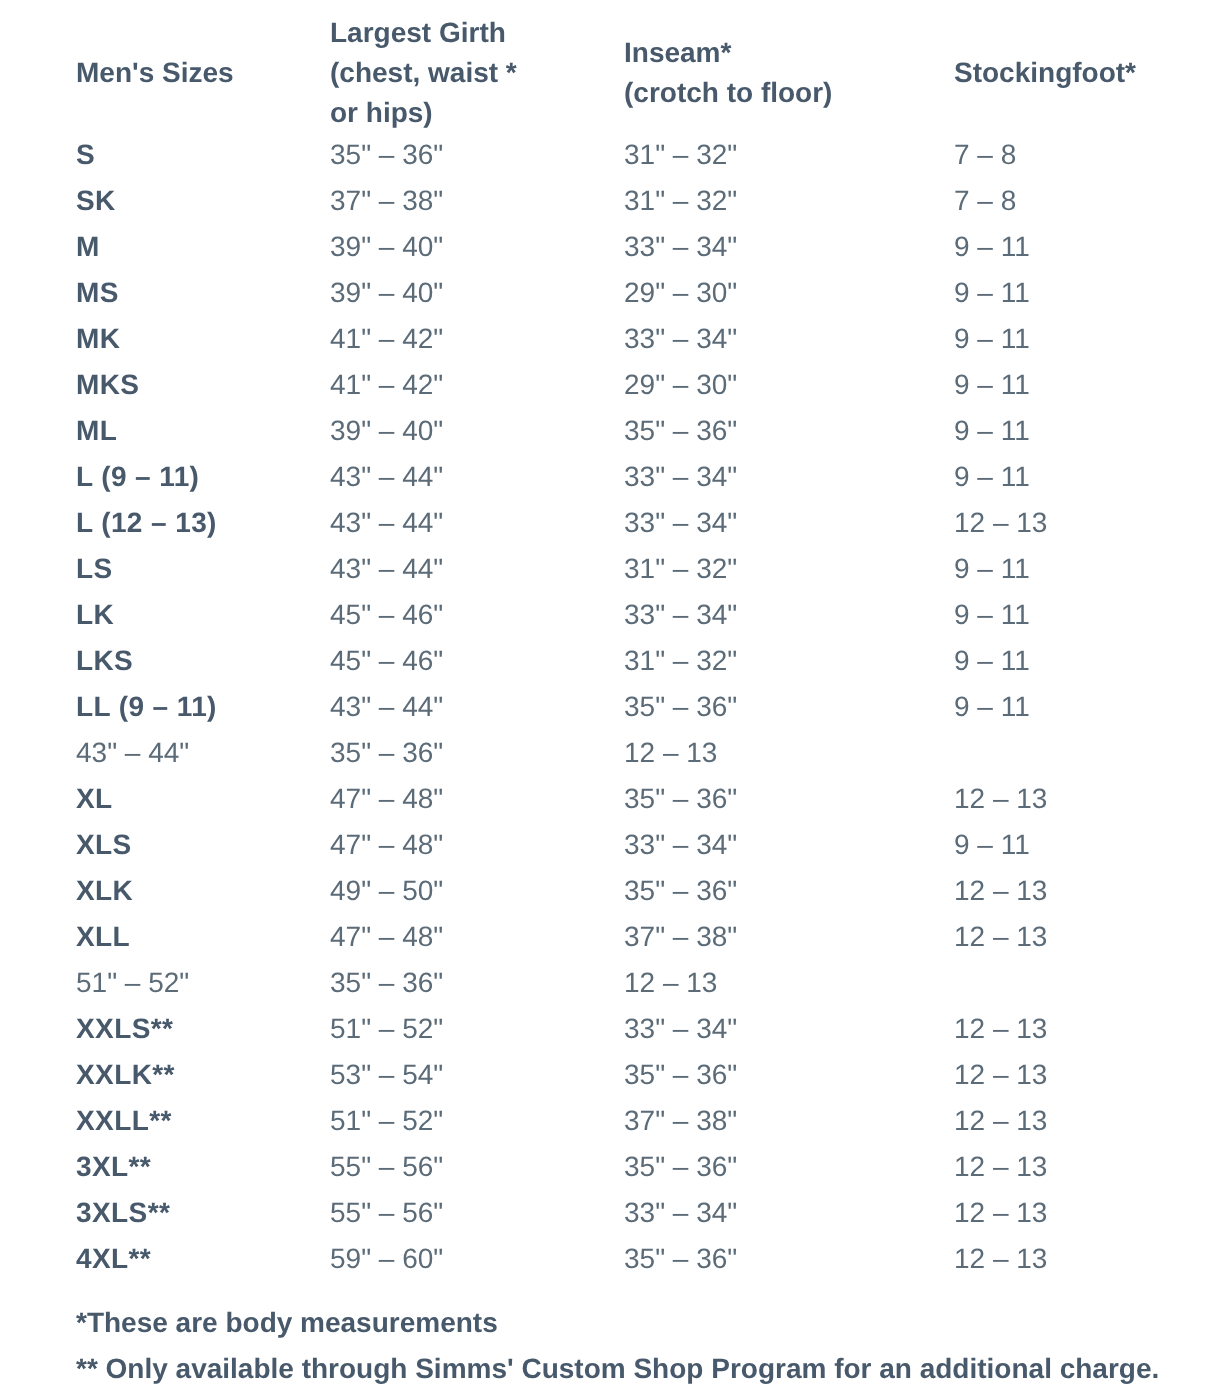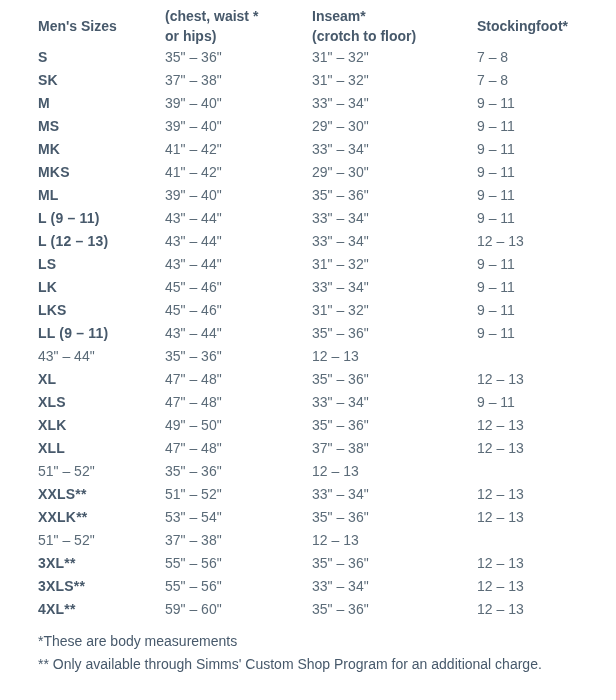--- a/index.html
+++ b/index.html
@@ -31,33 +31,34 @@
   .cell.size {
     font-weight: bold;
     color: #47596b;
     letter-spacing: 0.2px;
   }
   .cell.val {
     color: #5b6b78;
   }
   .footnotes {
     margin-top: 9px;
-    font-weight: normal;
+    font-weight: bold;
     color: #47596b;
     line-height: 23px;
   }
 </style>
 </head>
 <body>
 
 <div class="page">
 
   <div class="grid-row header-row">
     <div class="cell header">Men's Sizes</div>
     <div class="cell header">
+      <div>Largest Girth</div>
       <div>(chest, waist *</div>
       <div>or hips)</div>
     </div>
     <div class="cell header">
       <div>Inseam*</div>
       <div>(crotch to floor)</div>
     </div>
     <div class="cell header">Stockingfoot*</div>
   </div>
 
@@ -180,20 +181,21 @@
         <div class="cell val">33" – 34"</div>
         <div class="cell val">12 – 13</div>
       </div>
       <div class="grid-row data-row">
         <div class="cell size">XXLK**</div>
         <div class="cell val">53" – 54"</div>
         <div class="cell val">35" – 36"</div>
         <div class="cell val">12 – 13</div>
       </div>
       <div class="grid-row data-row">
+        <div class="cell size">XXLL**</div>
         <div class="cell val">51" – 52"</div>
         <div class="cell val">37" – 38"</div>
         <div class="cell val">12 – 13</div>
       </div>
       <div class="grid-row data-row">
         <div class="cell size">3XL**</div>
         <div class="cell val">55" – 56"</div>
         <div class="cell val">35" – 36"</div>
         <div class="cell val">12 – 13</div>
       </div>

